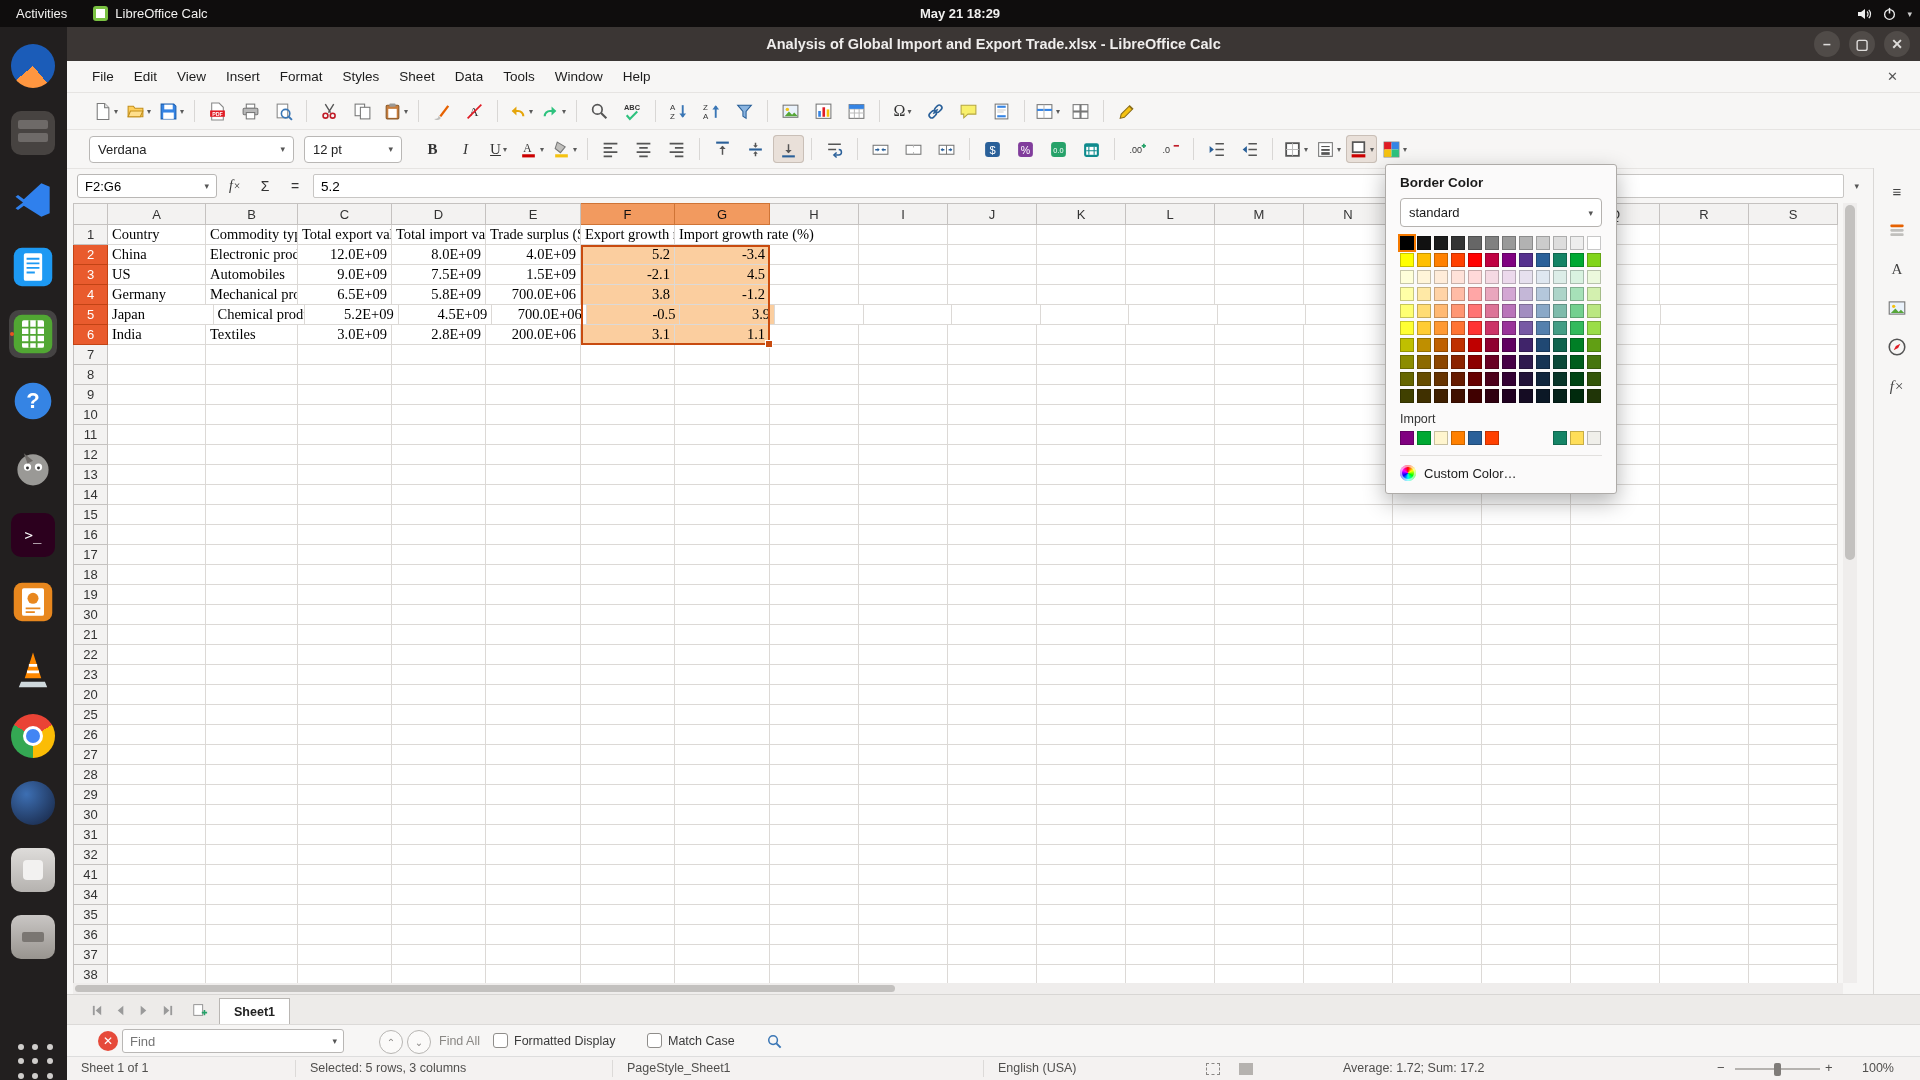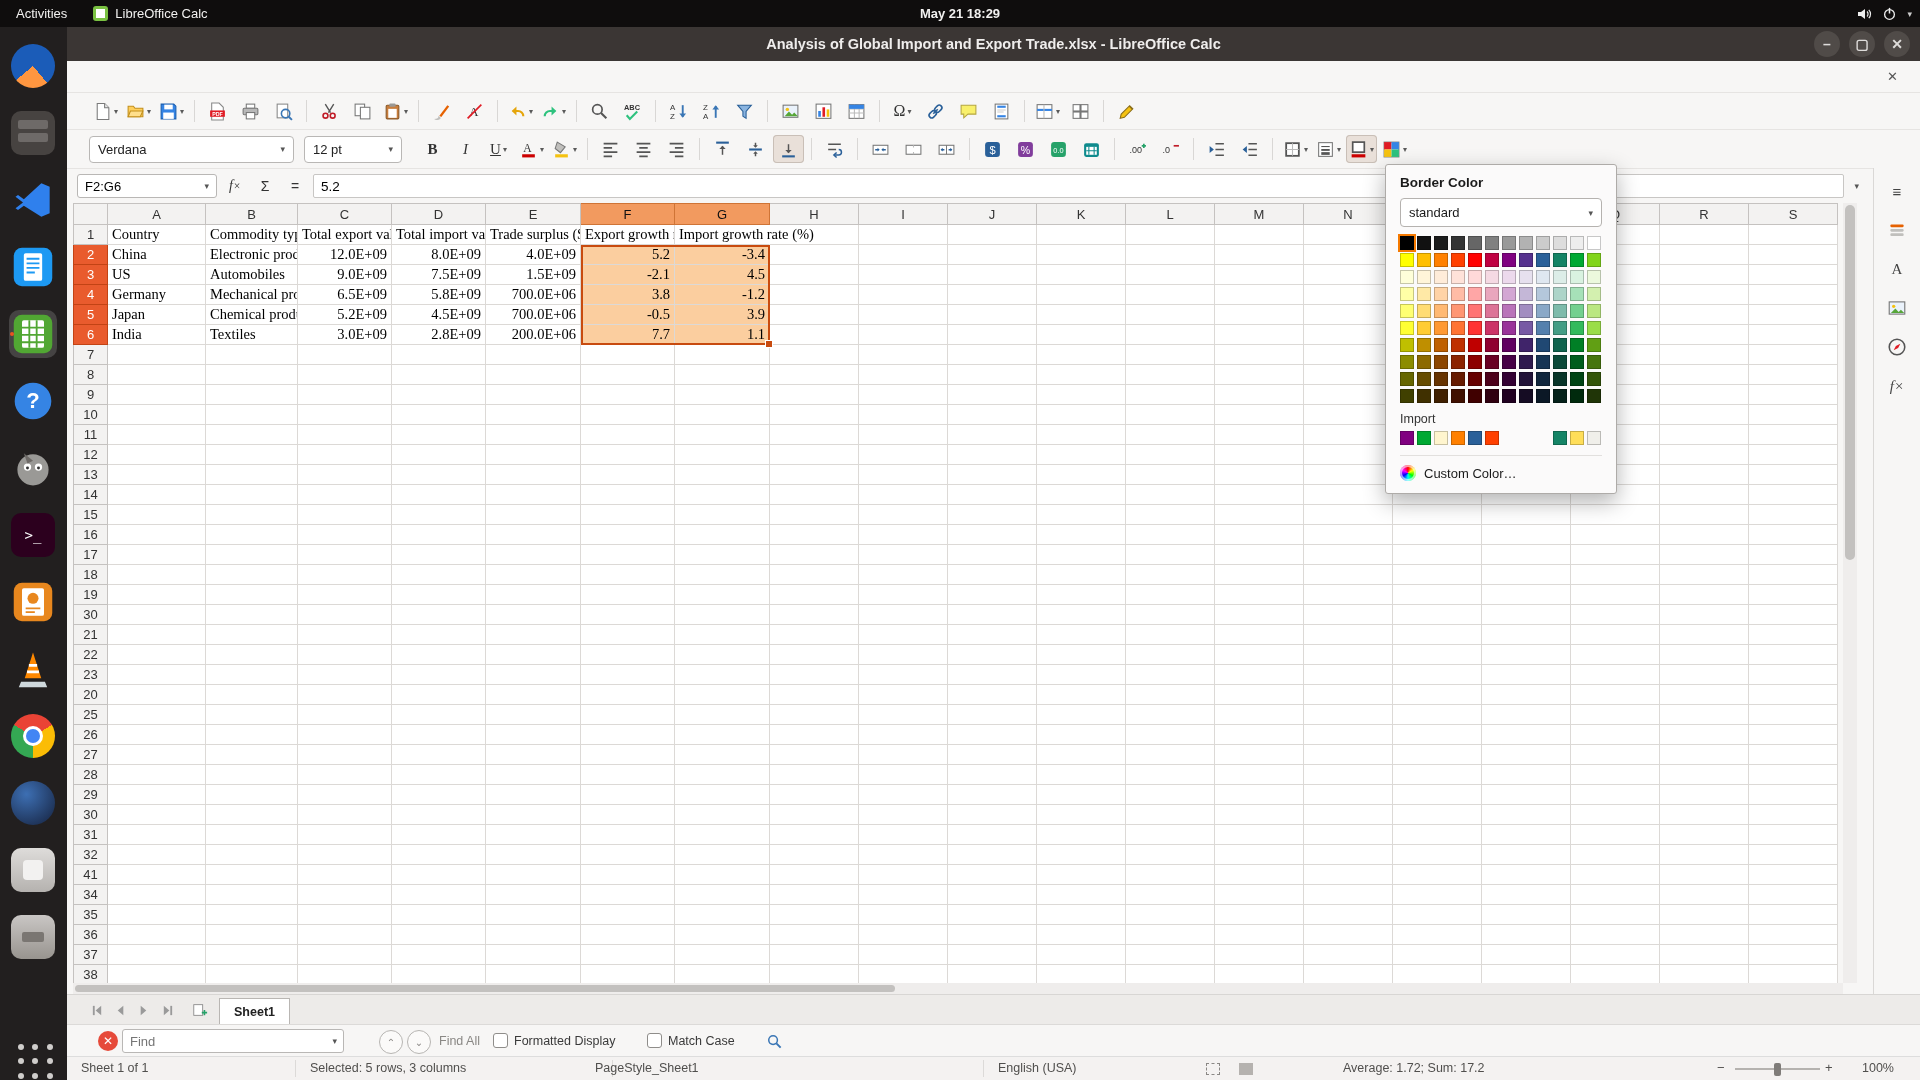--- a/index.html
+++ b/index.html
@@ -280,20 +280,33 @@
   <div id="titlebar">
     <span>Analysis of Global Import and Export Trade.xlsx - LibreOffice Calc</span>
     <span class="wctrl">
       <span class="wbtn">–</span>
       <span class="wbtn">▢</span>
       <span class="wbtn">✕</span>
     </span>
   </div>
 
   <div id="menubar">
+    <span id="menu-items" style="display:flex">
+        <span class="mitem">File</span>
+        <span class="mitem">Edit</span>
+        <span class="mitem">View</span>
+        <span class="mitem">Insert</span>
+        <span class="mitem">Format</span>
+        <span class="mitem">Styles</span>
+        <span class="mitem">Sheet</span>
+        <span class="mitem">Data</span>
+        <span class="mitem">Tools</span>
+        <span class="mitem">Window</span>
+        <span class="mitem">Help</span>
+      </span>
     <span id="closedoc">✕</span>
   </div>
 
   <div id="tb1">
       <span class="tbtn">
         <svg viewBox="0 0 18 18">
           <path d="M4 1.5h7l4 4V16.5H4z" fill="#fff" stroke="#7a7a7a"></path>
           <path d="M11 1.5v4h4" fill="#e8e8e8" stroke="#7a7a7a"></path>
         </svg>
         <span class="dd">▾</span>
@@ -841,21 +854,21 @@
         <div class="cell" style="width: 89px;"></div>
         <div class="cell" style="width: 89px;"></div>
         <div class="cell" style="width: 89px;"></div>
         <div class="cell" style="width: 89px;"></div>
         <div class="cell" style="width: 89px;"></div>
         <div class="cell" style="width: 89px;"></div>
         <div class="cell" style="width: 89px;"></div>
         <div class="cell" style="width: 89px;"></div>
       </div>
       <div class="grow">
-        <div class="cell txt" style="width: 98px;">Japan</div>
+        <div class="cell txt" style="width: 106px;">Japan</div>
         <div class="cell txt" style="width: 92px;">Chemical products</div>
         <div class="cell num" style="width: 94px;">5.2E+09</div>
         <div class="cell num" style="width: 94px;">4.5E+09</div>
         <div class="cell num" style="width: 95px;">700.0E+06</div>
         <div class="cell num fill" style="width: 94px;">-0.5</div>
         <div class="cell num fill" style="width: 95px;">3.9</div>
         <div class="cell" style="width: 89px;"></div>
         <div class="cell" style="width: 89px;"></div>
         <div class="cell" style="width: 89px;"></div>
         <div class="cell" style="width: 89px;"></div>
@@ -867,21 +880,21 @@
         <div class="cell" style="width: 89px;"></div>
         <div class="cell" style="width: 89px;"></div>
         <div class="cell" style="width: 89px;"></div>
       </div>
       <div class="grow">
         <div class="cell txt" style="width: 98px;">India</div>
         <div class="cell txt" style="width: 92px;">Textiles</div>
         <div class="cell num" style="width: 94px;">3.0E+09</div>
         <div class="cell num" style="width: 94px;">2.8E+09</div>
         <div class="cell num" style="width: 95px;">200.0E+06</div>
-        <div class="cell num fill" style="width: 94px;">7.7</div>
+        <div class="cell num fill" style="width: 94px;">3.1</div>
         <div class="cell num fill" style="width: 95px;">1.1</div>
         <div class="cell" style="width: 89px;"></div>
         <div class="cell" style="width: 89px;"></div>
         <div class="cell" style="width: 89px;"></div>
         <div class="cell" style="width: 89px;"></div>
         <div class="cell" style="width: 89px;"></div>
         <div class="cell" style="width: 89px;"></div>
         <div class="cell" style="width: 89px;"></div>
         <div class="cell" style="width: 89px;"></div>
         <div class="cell" style="width: 89px;"></div>
@@ -1806,21 +1819,21 @@
           <path d="M11 11l4.5 4.5" stroke="#3a76b5" stroke-width="2"></path>
         </svg>
       </span>
   </div>
 
   <div id="statusbar">
     <span class="seg" style="left:14px">Sheet 1 of 1</span>
     <span class="sdiv" style="left:228px"></span>
     <span class="seg" style="left:243px">Selected: 5 rows, 3 columns</span>
     <span class="sdiv" style="left:545px"></span>
-    <span class="seg" style="left:528px">PageStyle_Sheet1</span>
+    <span class="seg" style="left:560px">PageStyle_Sheet1</span>
     <span class="sdiv" style="left:916px"></span>
     <span class="seg" style="left:931px">English (USA)</span>
     <span class="vicon" style="left:1139px;border:1px dashed #8a8885"></span>
     <span class="vicon" style="left:1172px;background:#b5b2af"></span>
     <span class="seg" style="left:1276px">Average: 1.72; Sum: 17.2</span>
     <span class="zbtn" style="left:1650px">−</span>
     <span id="zoomtrack"></span>
     <span id="zoomthumb"></span>
     <span class="zbtn" style="left:1758px">+</span>
     <span class="seg" style="left:1795px">100%</span>

